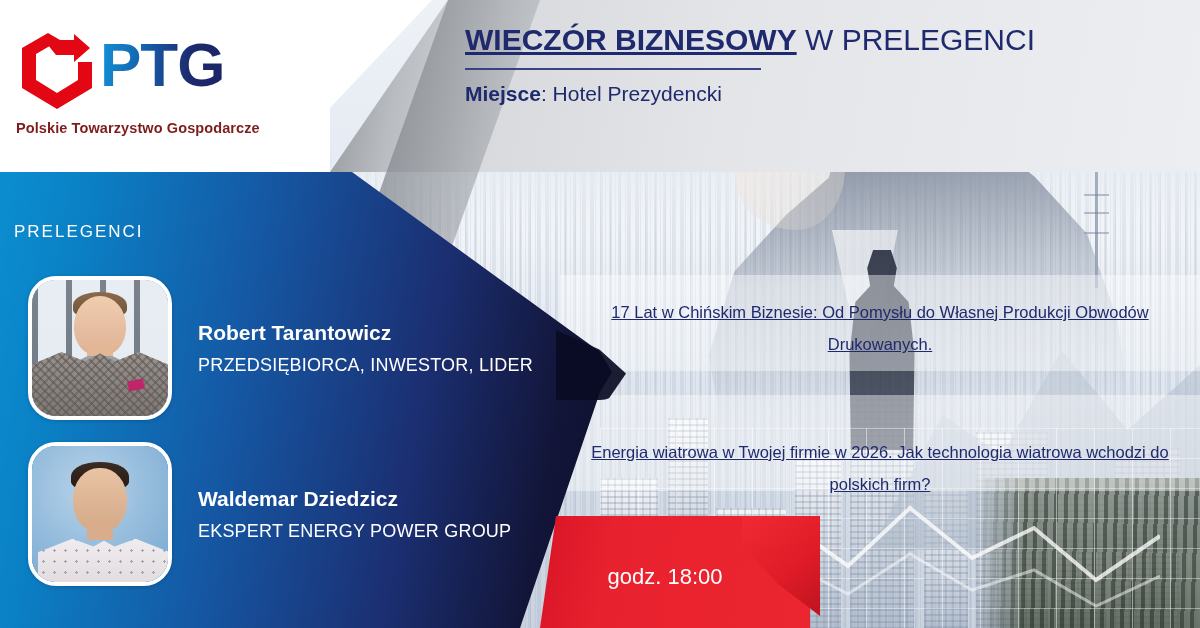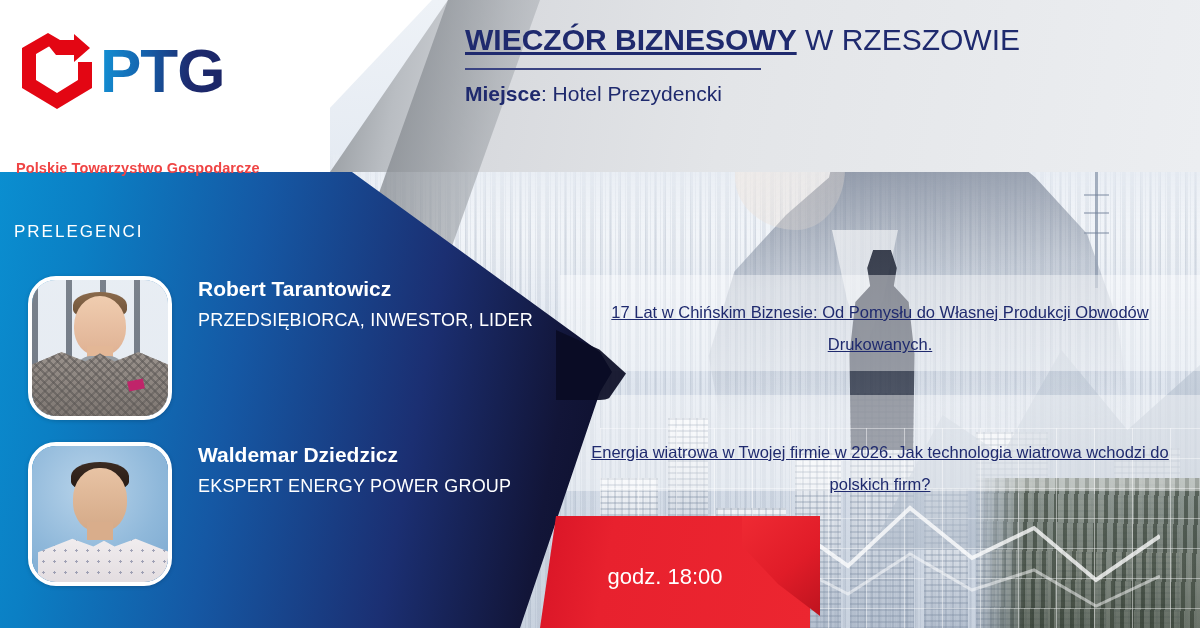--- a/index.html
+++ b/index.html
@@ -147,44 +147,43 @@
     opacity:.92;
   }
 
   
   .logo{position:absolute;left:14px;top:28px;width:250px;height:110px;}
   .logo-mark{position:absolute;left:0;top:0;width:86px;height:86px;}
   .logo-ptg{
     position:absolute;left:86px;top:6px;
     font-size:62px;font-weight:700;letter-spacing:-1px;line-height:1;
     background:linear-gradient(95deg,#1393d6 0%,#1463ae 34%,#1d2a6e 72%,#1b2566 100%);
-    -webkit-background-clip:text;background-clip:text;color:transparent;margin-top:6px;
+    -webkit-background-clip:text;background-clip:text;color:transparent;
   }
   .logo-sub{
     position:absolute;left:2px;top:92px;
-    font-size:14.5px;font-weight:600;color:#ef4444;letter-spacing:.1px;
+    font-size:14.5px;font-weight:600;color:#7f1d1d;letter-spacing:.1px;
     white-space:nowrap;
-    margin-top:40px;
   }
 
   
   .hdr{position:absolute;left:465px;top:24px;width:620px;}
   .hdr-title{font-size:30px;line-height:1.05;color:#1f2a6e;white-space:nowrap;}
   .hdr-title .b{font-weight:700;text-decoration:underline;}
   .hdr-title .n{font-weight:400;}
   .hdr-rule{margin:12px 0 10px;width:296px;height:2px;background:#3a4382;}
   .hdr-line{font-size:21px;line-height:1.30;color:#1f2a6e;font-weight:400;white-space:nowrap;}
   .hdr-line .b{font-weight:700;}
 
   
   .prel-label{
     position:absolute;left:14px;top:222px;color:#fff;
     font-size:17px;letter-spacing:2.0px;font-weight:400;
   }
-  .speaker{position:absolute;left:28px;display:flex;align-items:flex-start;}
+  .speaker{position:absolute;left:28px;display:flex;align-items:center;}
   .speaker.s1{top:276px;}
   .speaker.s2{top:442px;}
   .photo{
     width:144px;height:144px;border-radius:28px;
     border:4px solid #ffffff;box-sizing:border-box;overflow:hidden;
     position:relative;flex:none;box-shadow:0 1px 4px rgba(0,0,0,.18);
   }
   .photo .scene{position:absolute;inset:0;}
   
   .ph1 .scene{
@@ -327,21 +326,21 @@
     <svg class="logo-mark" viewBox="0 0 86 86">
       <path d="M8 20 L34 5 L46 12 L34 19 L22 26 L22 52 L43 65 L64 52 L64 34 L78 34 L78 60 L43 81 L8 60 Z" fill="#E30613"></path>
       <path d="M30 12 L60 12 L60 6 L76 20 L60 34 L60 27 L42 27 Z" fill="#E30613"></path>
     </svg>
     <div class="logo-ptg">PTG</div>
     <div class="logo-sub">Polskie Towarzystwo Gospodarcze</div>
   </div>
 
   <div class="hdr">
     <div class="hdr-title">
-      <span class="b">WIECZÓR BIZNESOWY</span><span class="n"> W RZESZOWIE</span>
+      <span class="b">WIECZÓR BIZNESOWY</span><span class="n"> W PRELEGENCI</span>
     </div>
     <div class="hdr-rule"></div>
     <div class="hdr-line">
       <span class="b">Miejsce</span><span>: </span><span>Hotel Prezydencki</span>
     </div>
   </div>
 
   <div class="prel-label">PRELEGENCI</div>
 
   <div class="speaker s1">

